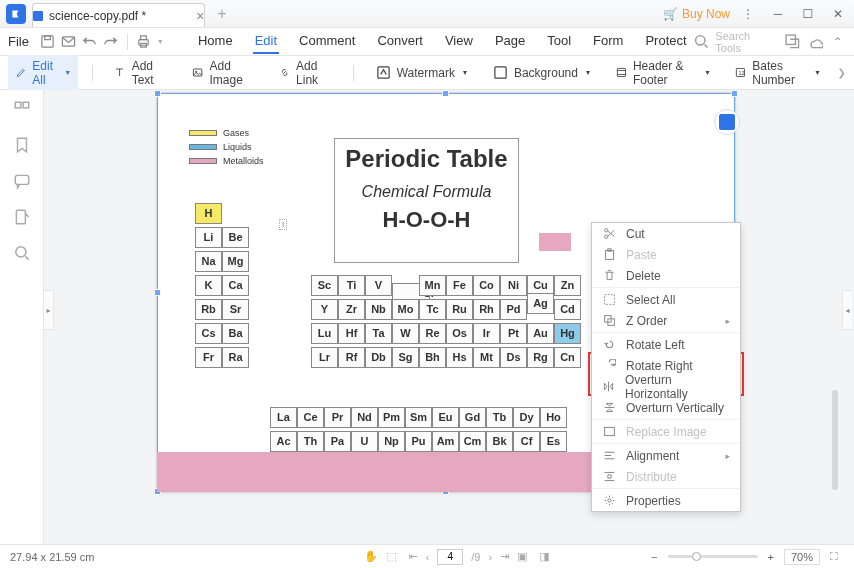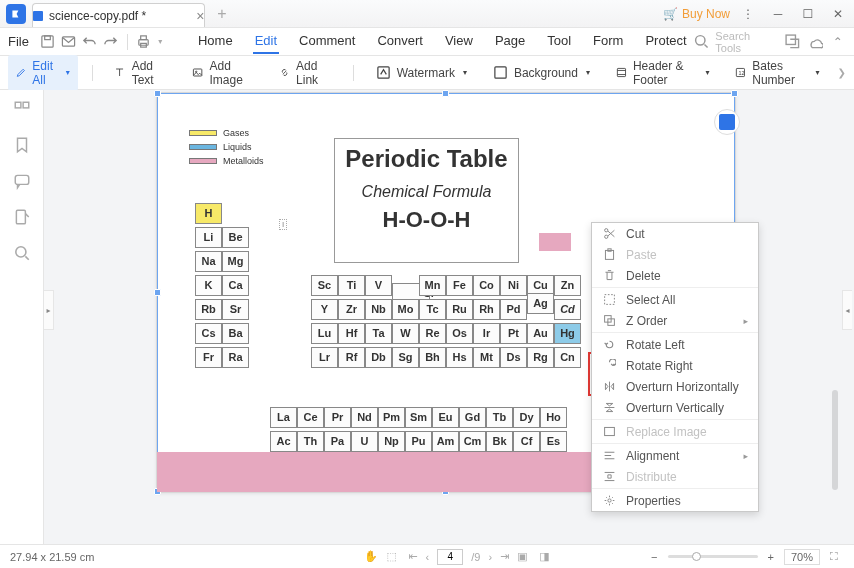--- a/index.html
+++ b/index.html
@@ -79,21 +79,21 @@
 .cell.yellow{background:#f7e968}
 .cell.blue{background:#8dcbe8}
 
 
 .pink-strip { position:absolute; left:382px; top:140px; width:32px; height:18px; background:#e6a8bf;}
 
 
 .page-footer { position:absolute; left:0; bottom:0; right:0; height:40px; background:#e6a8bf; display:flex; align-items:center; justify-content:flex-end; padding-right:22px; font-size:14px; color:#444;}
 
 
-.ctx { position: absolute; left: 547px; top: 132px; width: 168px; background: #fff; border: 1px solid #c9c9c9; box-shadow: 0 3px 8px rgba(0,0,0,.15); font-size: 12px; color:#555; z-index:30;}
+.ctx { position: absolute; left: 547px; top: 132px; width: 150px; background: #fff; border: 1px solid #c9c9c9; box-shadow: 0 3px 8px rgba(0,0,0,.15); font-size: 12px; color:#555; z-index:30;}
 .ctx-item { display:flex; align-items:center; gap:10px; height: 21px; padding: 0 10px;}
 .ctx-item.disabled { color: #c2c2c2;}
 .ctx-item .ci-ico{width:14px;height:14px;display:flex;align-items:center;justify-content:center; color:#888;}
 .ctx-item .ci-ico svg{width:13px;height:13px}
 .ctx-item .arrow{margin-left:auto;font-size:9px;color:#999}
 .ctx-sep{height:1px;background:#eee;margin:1px 0}
 .highlight-box { position:absolute; border:2px solid #e53935; pointer-events:none; }
 
 
 .statusbar { position:absolute; bottom:0; left:0; right:0; height:24px; background:#fff; border-top:1px solid #e5e5e5; display:flex; align-items:center; padding:0 10px; font-size:11px; color:#666; gap:10px;}
@@ -423,21 +423,21 @@
         </div>
         <div class="cell" style="left: 316px; top: 206px;">
           <span class="sym">Rh</span>
         </div>
         <div class="cell" style="left: 343px; top: 206px;">
           <span class="sym">Pd</span>
         </div>
         <div class="cell" style="left: 370px; top: 200px;">
           <span class="sym">Ag</span>
         </div>
-        <div class="cell" style="left: 397px; top: 206px; font-style: italic;">
+        <div class="cell" style="left: 397px; top: 206px;">
           <span class="sym">Cd</span>
         </div>
         <div class="cell" style="left: 154px; top: 230px;">
           <span class="sym">Lu</span>
         </div>
         <div class="cell" style="left: 181px; top: 230px;">
           <span class="sym">Hf</span>
         </div>
         <div class="cell" style="left: 208px; top: 230px;">
           <span class="sym">Ta</span>

